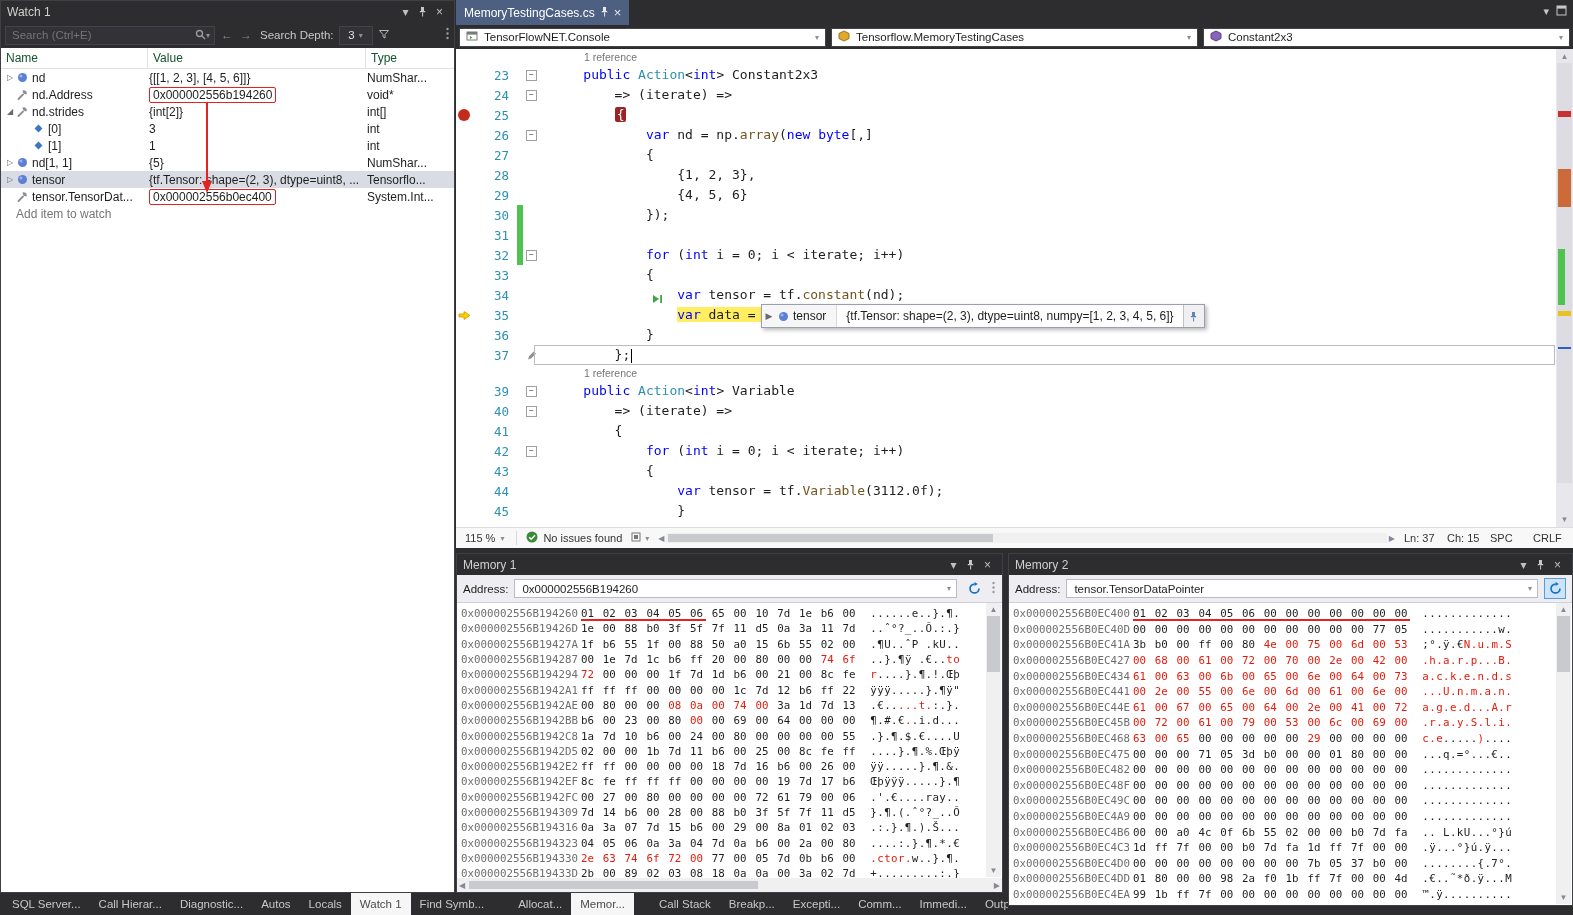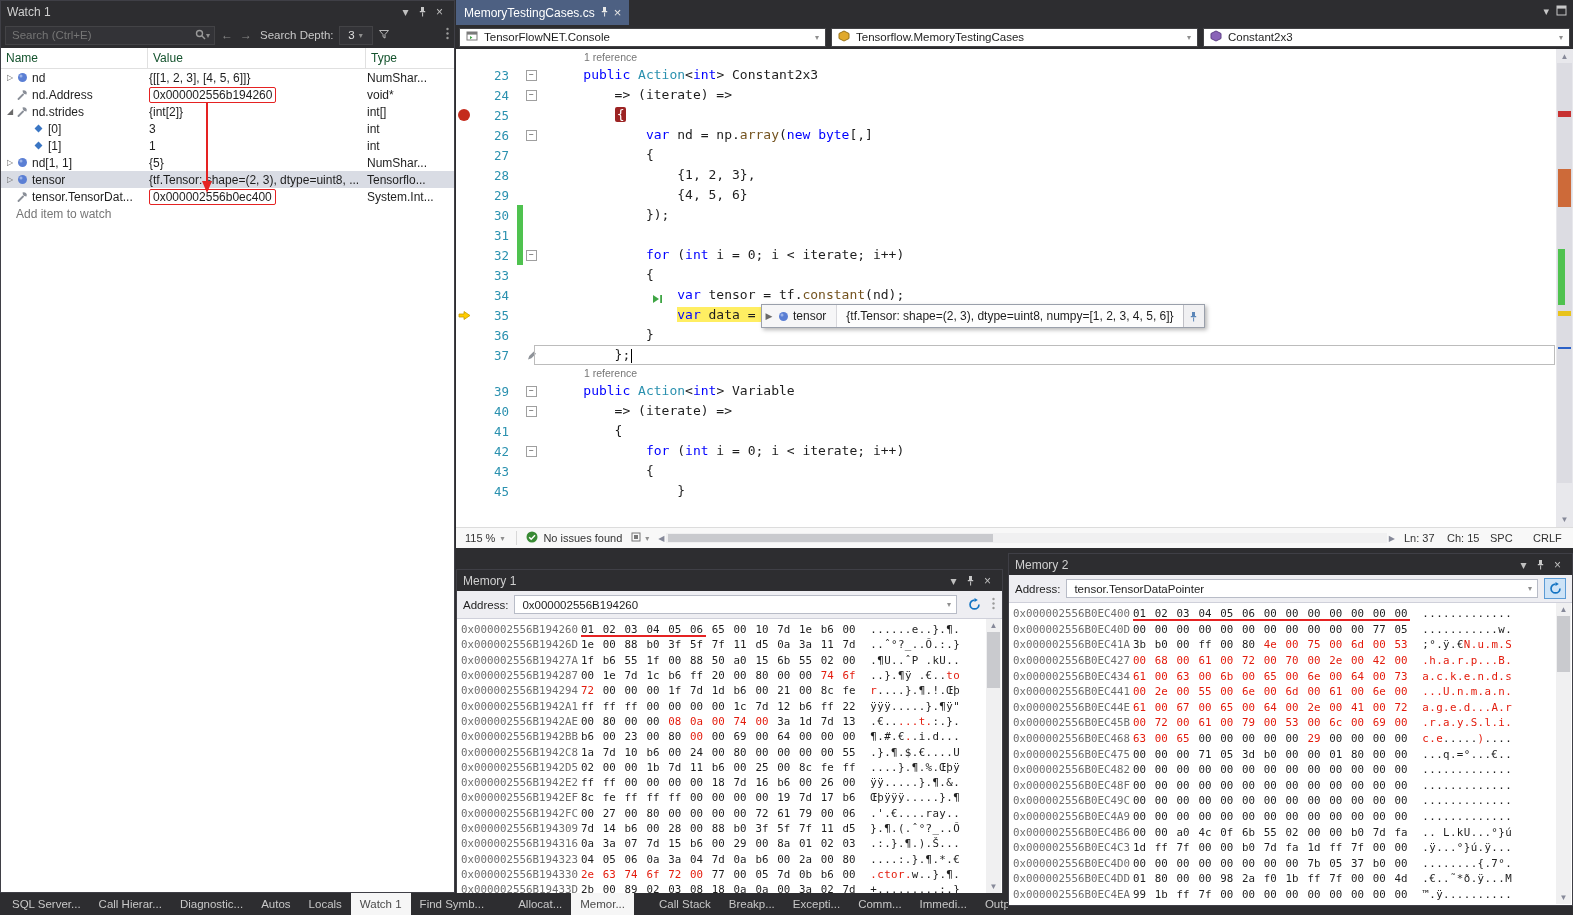--- a/index.html
+++ b/index.html
@@ -75,21 +75,21 @@
   #estatus{height:20px;flex:0 0 20px;background:#f8f8f8;border-top:1px solid #dcdcdc;display:flex;align-items:center;font-size:11px;color:#333;padding:0 6px;gap:9px}
   .zoomsel{display:flex;align-items:center;gap:5px;padding:0 3px}
   .sepv{width:1px;height:14px;background:#d8d8d8}
   .issues{display:flex;align-items:center;gap:5px}
   .hscroll{flex:1;display:flex;align-items:center;gap:2px;height:12px}
   .harr{color:#868999;font-size:8px}
   .htrack{flex:1;height:10px;background:#f0f0f1;position:relative}
   .hthumb{position:absolute;left:2px;top:1px;height:8px;width:45%;background:#c9cace}
   .stat{min-width:34px}
   
-  #mem1{left:456px;top:569px;width:547px;height:340px}
+  #mem1{left:456px;top:553px;width:547px;height:340px}
   #mem2{left:1008px;top:553px;width:565px;height:353px}
   .addr-row{height:27px;flex:0 0 27px;background:#eeeef2;border-bottom:1px solid #cfd0da;display:flex;align-items:center;padding:0 6px;gap:6px;font-size:11.5px;color:#1e1e1e}
   .addr-input{flex:1;height:19px;background:#fff;border:1px solid #b8bcc7;display:flex;align-items:center;padding:0 5px;gap:4px;box-sizing:border-box}
   .addr-input input{flex:1;border:none;outline:none;font-size:11.5px;font-family:inherit;color:#1e1e1e;background:transparent;min-width:0}
   .refresh{width:22px;height:21px;display:flex;align-items:center;justify-content:center;box-sizing:border-box}
   .refresh.hl{background:#cde3f7;border:1px solid #5b9bd5}
   .mem-body{flex:1;background:#fff;overflow:hidden;font-family:"DejaVu Sans Mono",monospace;position:relative;padding:3px 16px 0 4px}
   .mrow{display:flex;align-items:center;font-size:10.8px;white-space:nowrap;position:relative}
   #mem1 .mrow{height:15.3px}
   #mem2 .mrow{height:15.6px}
@@ -509,20 +509,27 @@
         </div>
         <div class="crow">
           <span class="gut"></span>
           <span class="lnum">43</span>
           <span class="gbar"></span>
           <span class="omar"></span>
           <span class="ctext"><span class="p">            {</span></span>
         </div>
         <div class="crow">
           <span class="gut"></span>
+          <span class="lnum">44</span>
+          <span class="gbar"></span>
+          <span class="omar"></span>
+          <span class="ctext"><span class="p">                </span><span class="k">var</span><span class="p"> tensor = tf.</span><span class="m">Variable</span><span class="p">(3112.0f);</span></span>
+        </div>
+        <div class="crow">
+          <span class="gut"></span>
           <span class="lnum">45</span>
           <span class="gbar"></span>
           <span class="omar"></span>
           <span class="ctext"><span class="p">                }</span></span>
         </div>
       </div>
     <div id="datatip">
       <span class="dt-exp">▶</span>
       <span class="dt-icon">
           <svg width="11" height="11">

